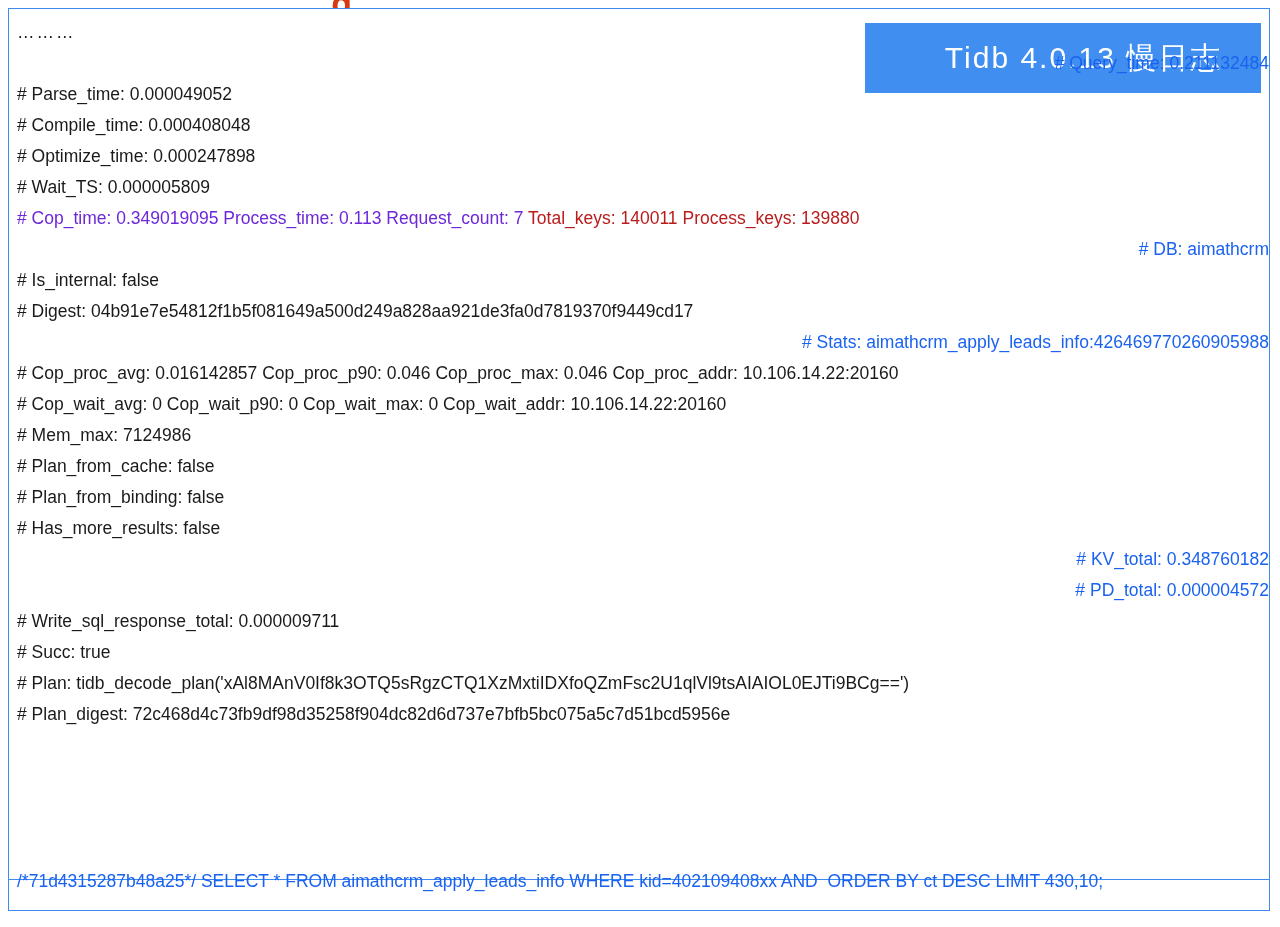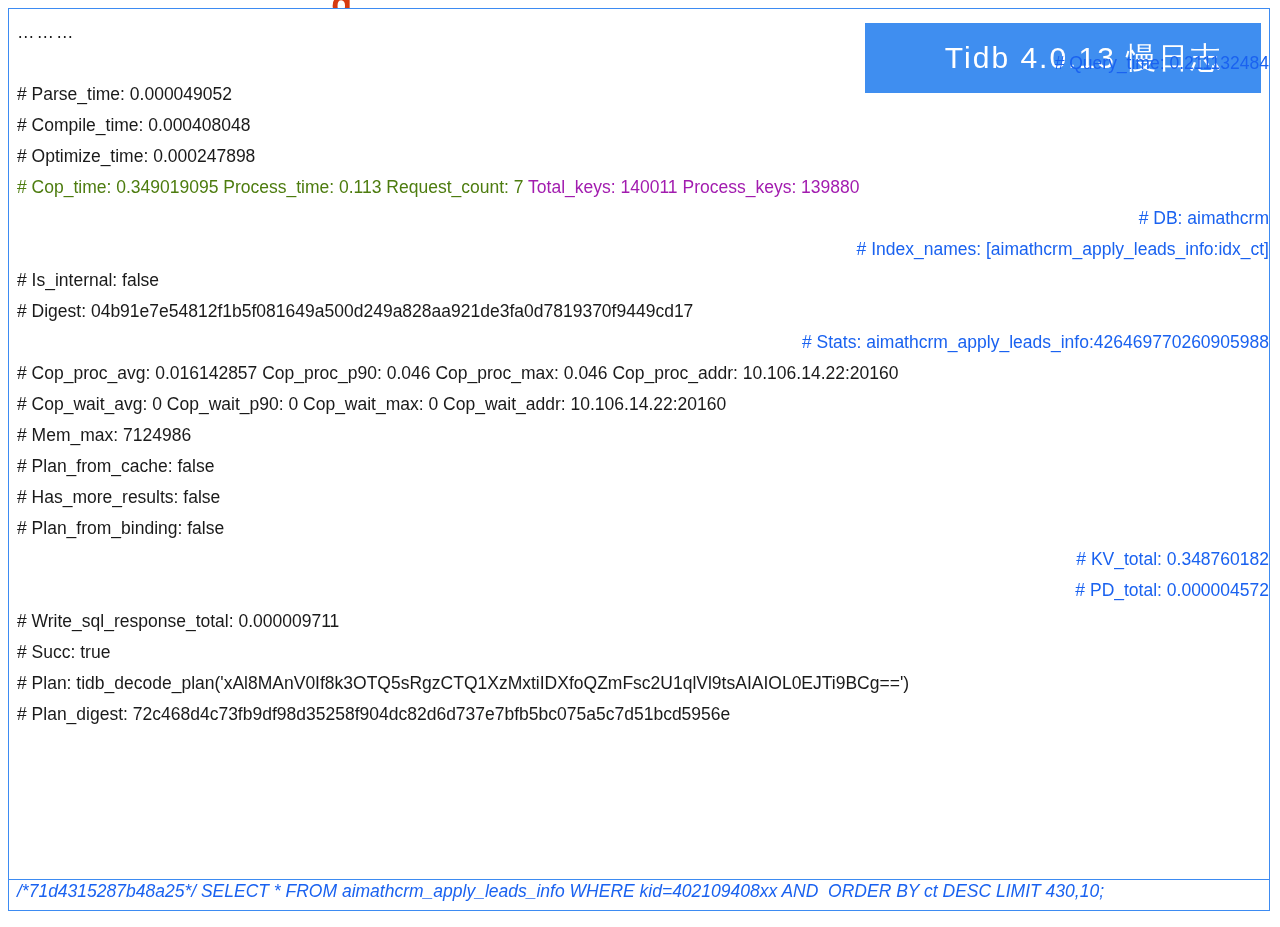--- a/index.html
+++ b/index.html
@@ -66,22 +66,22 @@
     font-size: 17.5px;
     line-height: 31px;
     color: #1a1a1a;
     white-space: pre;
     font-family: "Liberation Sans", sans-serif;
   }
   .log-line.blue { color: #1a62f0; text-align: right; }
   .log-line.ellipsis { letter-spacing: 2px; color: #1a1a1a; }
 
   .seg { white-space: pre; }
-  .seg.blue { color: #a21caf; }
-  .seg.black { color: #4d7c0f; }
+  .seg.blue { color: #b91c1c; }
+  .seg.black { color: #6d28d9; }
 
   .sql-sep {
     position: absolute;
     left: 0;
     right: 0;
     bottom: 30px;
     border-top: 1px solid #3d8bf2;
   }
 </style>
 </head>
@@ -92,35 +92,35 @@
 <div id="log-panel">
 
   <div id="badge">Tidb 4.0.13 慢日志</div>
 
   <div id="log-lines">
       <div class="log-line ellipsis">………</div>
       <div class="log-line blue"># Query_time: 0.211132484</div>
       <div class="log-line black"># Parse_time: 0.000049052</div>
       <div class="log-line black"># Compile_time: 0.000408048</div>
       <div class="log-line black"># Optimize_time: 0.000247898</div>
+      <div class="log-line black"># Wait_TS: 0.000005809</div>
       <div class="log-line"><span class="seg black"># Cop_time: 0.349019095 Process_time: 0.113 Request_count: 7 </span><span class="seg blue">Total_keys: 140011 Process_keys: 139880</span></div>
       <div class="log-line blue"># DB: aimathcrm</div>
-      <div class="log-line blue"># Index_names: [aimathcrm_apply_leads_info:idx_ct]</div>
       <div class="log-line black"># Is_internal: false</div>
       <div class="log-line black"># Digest: 04b91e7e54812f1b5f081649a500d249a828aa921de3fa0d7819370f9449cd17</div>
       <div class="log-line blue"># Stats: aimathcrm_apply_leads_info:426469770260905988</div>
       <div class="log-line black"># Cop_proc_avg: 0.016142857 Cop_proc_p90: 0.046 Cop_proc_max: 0.046 Cop_proc_addr: 10.106.14.22:20160</div>
       <div class="log-line black"># Cop_wait_avg: 0 Cop_wait_p90: 0 Cop_wait_max: 0 Cop_wait_addr: 10.106.14.22:20160</div>
       <div class="log-line black"># Mem_max: 7124986</div>
       <div class="log-line black"># Plan_from_cache: false</div>
+      <div class="log-line black"># Plan_from_binding: false</div>
       <div class="log-line black"># Has_more_results: false</div>
-      <div class="log-line black"># Plan_from_binding: false</div>
       <div class="log-line blue"># KV_total: 0.348760182</div>
       <div class="log-line blue"># PD_total: 0.000004572</div>
       <div class="log-line black"># Write_sql_response_total: 0.000009711</div>
       <div class="log-line black"># Succ: true</div>
       <div class="log-line black"># Plan: tidb_decode_plan('xAl8MAnV0If8k3OTQ5sRgzCTQ1XzMxtiIDXfoQZmFsc2U1qlVl9tsAIAIOL0EJTi9BCg==')</div>
       <div class="log-line black"># Plan_digest: 72c468d4c73fb9df98d35258f904dc82d6d737e7bfb5bc075a5c7d51bcd5956e</div>
     </div>
 
   <div class="sql-sep"></div>
-  <div class="log-line blue" id="sql-line" style="position:absolute; left:8px; bottom:4px; line-height:30px;font-style:italic;">/*71d4315287b48a25*/ SELECT * FROM aimathcrm_apply_leads_info WHERE kid=402109408xx AND  ORDER BY ct DESC LIMIT 430,10;</div>
+  <div class="log-line blue" id="sql-line" style="position:absolute; left:8px; bottom:14px; line-height:30px;">/*71d4315287b48a25*/ SELECT * FROM aimathcrm_apply_leads_info WHERE kid=402109408xx AND  ORDER BY ct DESC LIMIT 430,10;</div>
 </div>
 
 </body></html>

